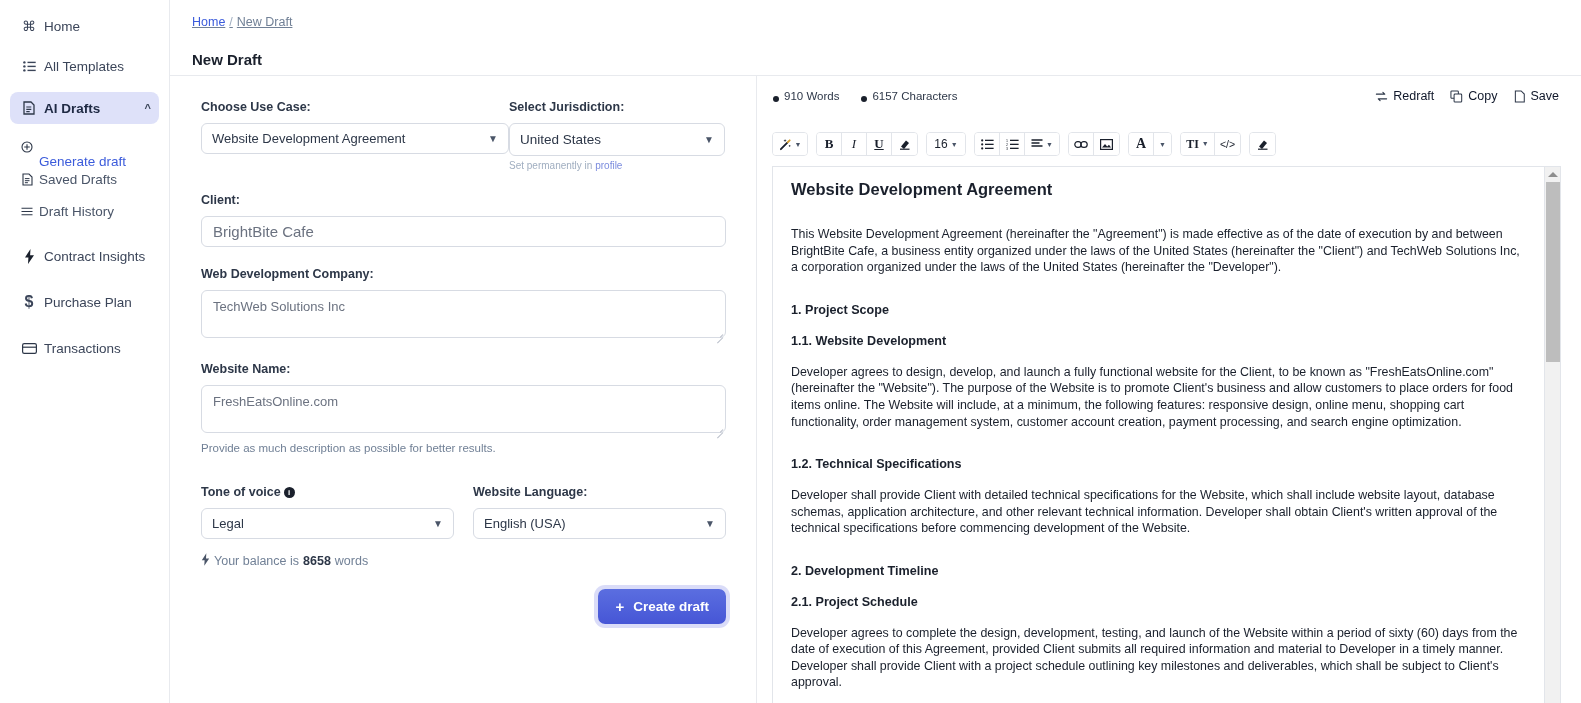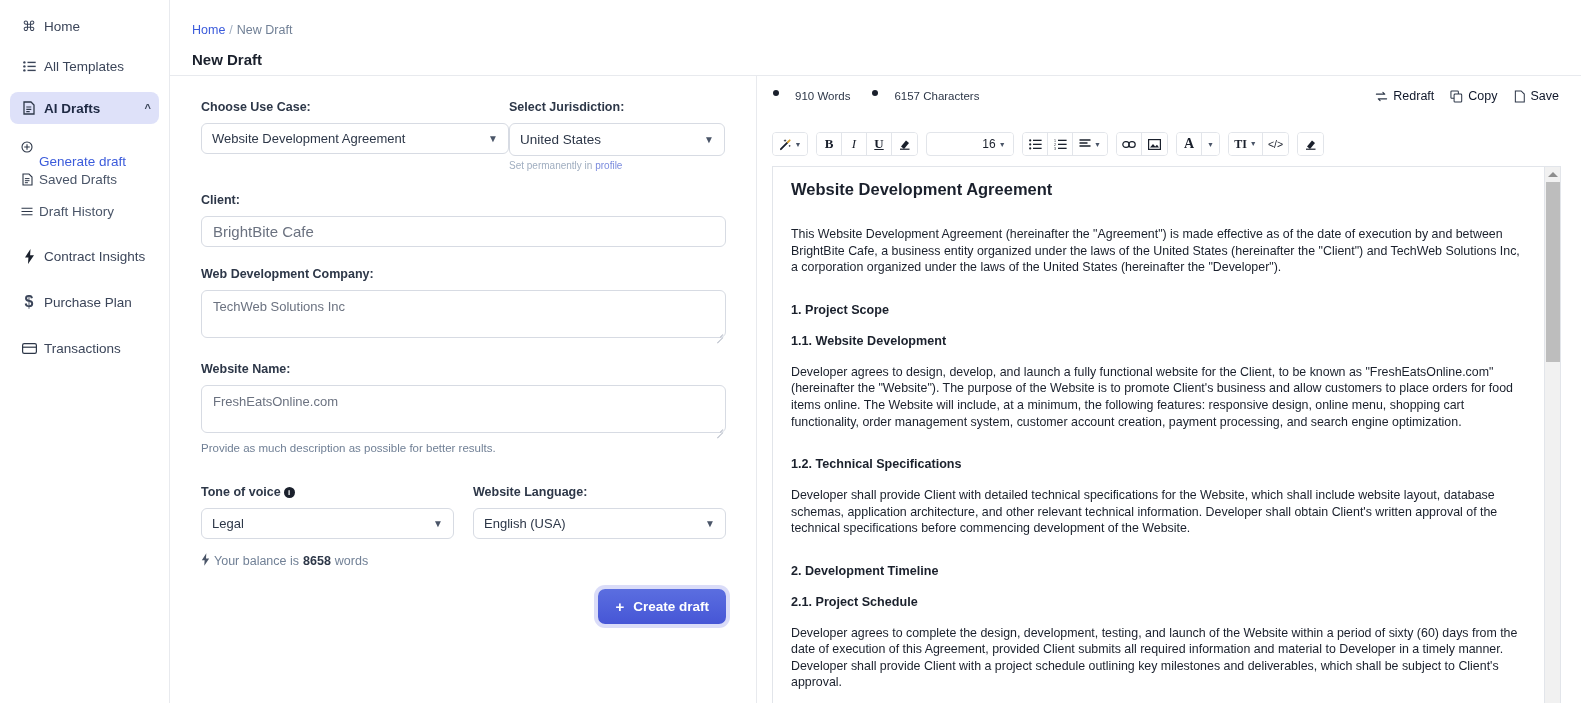--- a/index.html
+++ b/index.html
@@ -59,22 +59,22 @@
   }
   .sub-item .lbl { margin-left:3px; }
   .sub-item.accent .lbl { color:#3b5bdb;margin-top:28px; }
   .sub-item.accent .ico { color:#2d3748; }
   .nav-gap { height:10px; }
   .nav-item.spaced { margin-bottom:14px; }
 
   
   .main { flex:1; height:703px; position:relative; }
   .crumb {
-    position:absolute; left:22px; top:23px;
-    font-size:12.5px; color:#718096;
+    position:absolute; left:22px; top:15px;
+    font-size:12.5px; color:#718096;text-decoration:underline;
   }
   .crumb a { color:#3b5bdb; text-decoration:none; }
   .crumb .sep { margin:0 4px; color:#a0aec0; }
   .page-title {
     position:absolute; left:22px; top:51px;
     font-size:15px; font-weight:bold; color:#1a202c;
   }
   .hrule {
     position:absolute; left:0; top:75px; right:0;
     border-top:1px solid #e8eaee;
@@ -159,21 +159,21 @@
     font-family:"Liberation Sans", sans-serif;
   }
   .create-btn .plus { font-size:15px; font-weight:bold; }
 
   
   .editor-panel { flex:1; position:relative; height:627px; background:#fff; }
   .ed-stats {
     position:absolute; left:16px; top:14px;
     display:flex; gap:22px; font-size:11.5px; color:#2d3748;
   }
-  .ed-stats span { display:inline-flex; align-items:flex-start; gap:16px; }
+  .ed-stats span { display:inline-flex; align-items:flex-end; gap:5px; }
   .dot { width:6px; height:6px; border-radius:50%; background:#1a202c; display:inline-block; }
   .ed-actions {
     position:absolute; right:22px; top:13px;
     display:flex; gap:16px; font-size:12.5px; color:#0f172a;
   }
   .ed-actions .act { display:inline-flex; align-items:center; gap:5px; cursor:pointer; }
   .ed-actions svg { display:block; }
 
   .toolbar {
     position:absolute; left:15px; top:56px; right:20px;
@@ -464,21 +464,21 @@
             <div class="tbtn" style="text-decoration:underline;font-weight:bold;font-family:'Liberation Serif',serif;font-size:13px;">U</div>
             <div class="tbtn">
               <svg width="12" height="11" viewBox="0 0 12 11">
                 <path d="M2 7.5 L7 1.5 l3 2.5 -5 6 z" fill="#1a202c"></path>
                 <rect x="1" y="9.6" width="9.5" height="1.2" fill="#1a202c"></rect>
               </svg>
             </div>
           </div>
 
           <div class="tgroup">
-            <div class="tbtn wide" style="min-width:38px;margin-left:48px;">
+            <div class="tbtn wide" style="min-width:38px;">
               <span>16</span>
               <span class="mini-caret">▼</span>
             </div>
           </div>
 
           <div class="tgroup">
             <div class="tbtn">
               <svg width="13" height="11" viewBox="0 0 13 11">
                 <circle cx="1.2" cy="1.4" r="1.1" fill="#1a202c"></circle>
                   <rect x="4" y="0.7" width="8.6" height="1.3" fill="#1a202c"></rect>

